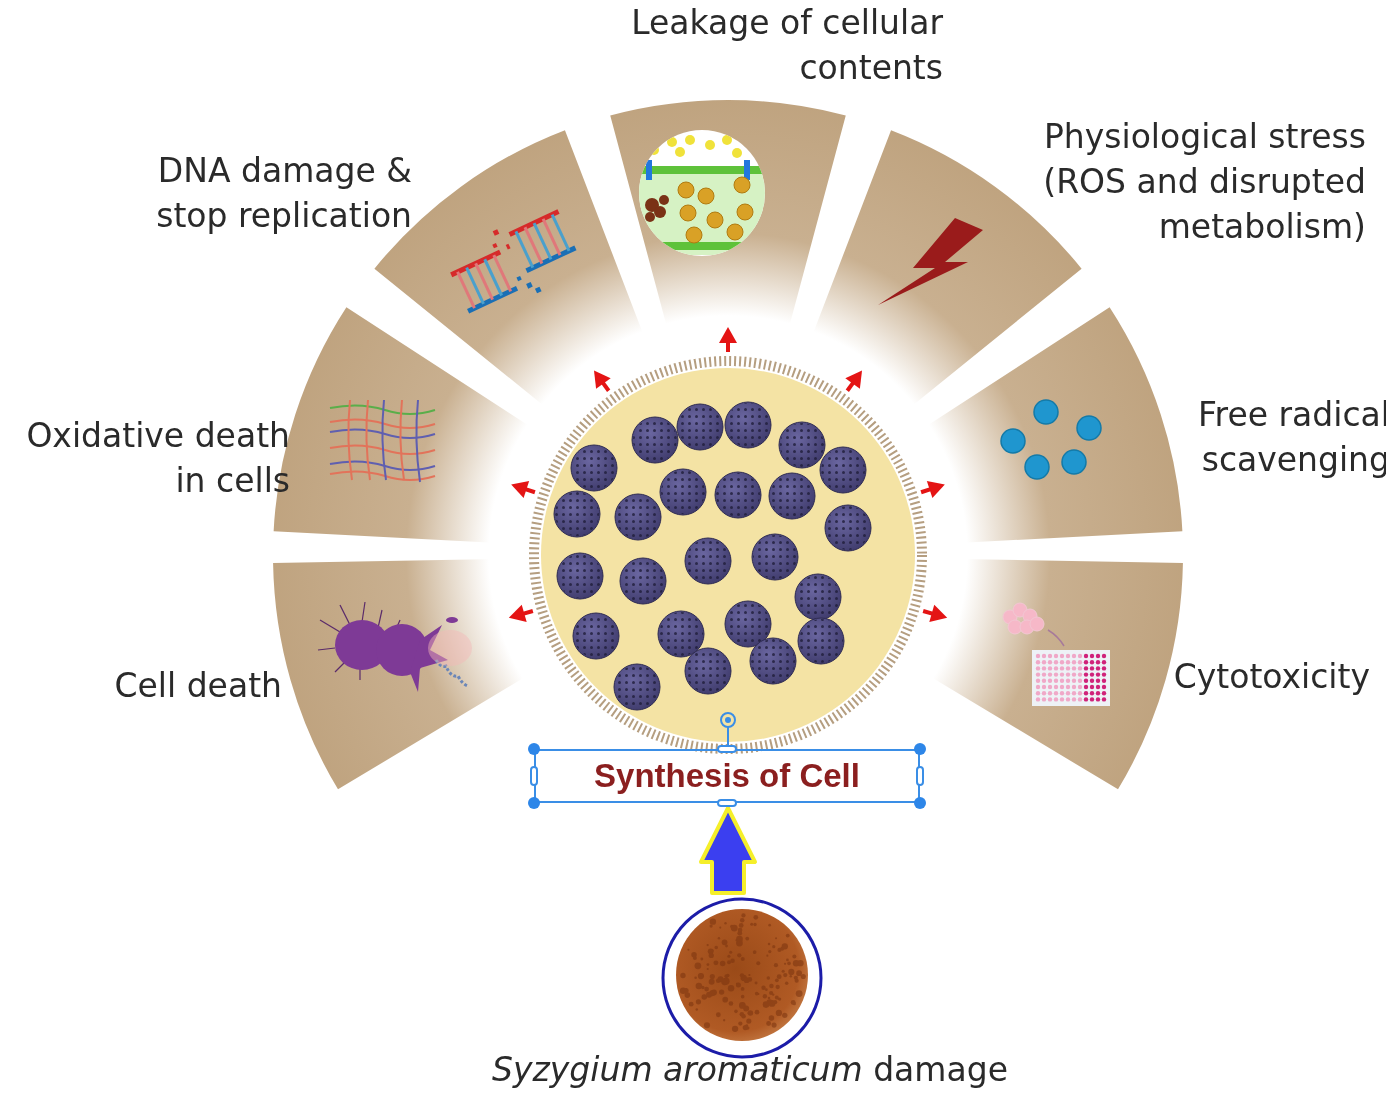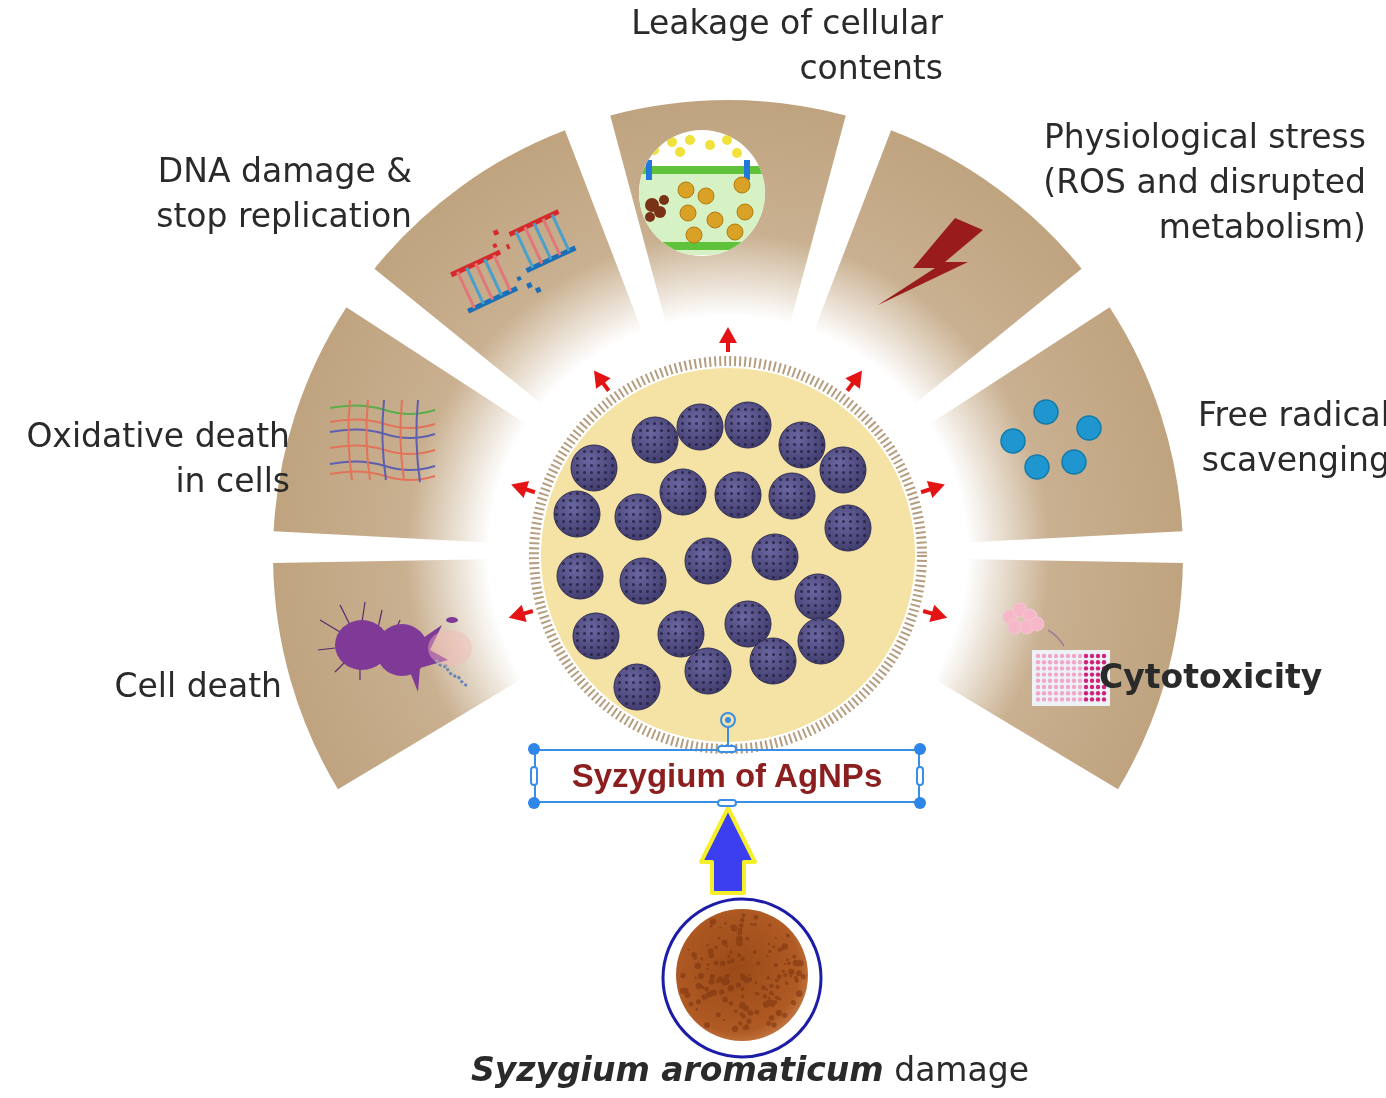--- a/index.html
+++ b/index.html
@@ -5,21 +5,21 @@
   html, body { margin:0; padding:0; background:#ffffff; }
   body { width:1386px; height:1098px; position:relative; overflow:hidden; font-family:"Liberation Sans", sans-serif; }
   #diagram { position:absolute; left:0; top:0; width:1386px; height:1098px; }
   .label { position:absolute; color:#2a2a2a; font-family:"DejaVu Sans", sans-serif; font-size:33px; line-height:45px; text-align:right; white-space:pre-line; }
   .title-box { position:absolute; left:534px; top:749px; width:386px; height:54px; border:2px solid #3a8ee6; box-sizing:border-box; display:flex; align-items:center; justify-content:center; }
   .title-text { color:#8b1f1f; font-family:"Liberation Sans", sans-serif; font-weight:bold; font-size:33px; }
   .handle-dot { position:absolute; width:12px; height:12px; border-radius:50%; background:#2d86e8; }
   .handle-pill-h { position:absolute; width:20px; height:8px; border:2px solid #3a8ee6; border-radius:5px; background:#fff; box-sizing:border-box; }
   .handle-pill-v { position:absolute; width:8px; height:20px; border:2px solid #3a8ee6; border-radius:5px; background:#fff; box-sizing:border-box; }
   .caption { position:absolute; left:0; width:1500px; top:1050px; text-align:center; font-family:"DejaVu Sans", sans-serif; font-size:33px; color:#2a2a2a; }
-  .caption .italic { font-style:italic;font-weight:bold; }
+  .caption .italic { font-style:italic; }
 </style>
 </head>
 <body>
 
 <svg id="diagram" viewBox="0 0 1386 1098" xmlns="http://www.w3.org/2000/svg">
   <defs>
     <radialGradient id="segFade" cx="728" cy="555" r="460" gradientUnits="userSpaceOnUse">
       <stop offset="0.52" stop-color="#ffffff"></stop>
       <stop offset="0.70" stop-color="#c9b090"></stop>
       <stop offset="1" stop-color="#bfa37f"></stop>
@@ -600,24 +600,24 @@
 <div class="label" style="left:92px; top:148px; width:320px;">DNA damage &amp;
 stop replication</div>
 <div class="label" style="left:1000px; top:98px; width:366px;margin-top:16px;">Physiological stress
 (ROS and disrupted
 metabolism)</div>
 <div class="label" style="left:0px; top:413px; width:290px;">Oxidative death
 in cells</div>
 <div class="label" style="left:1170px; top:392px; width:220px;">Free radical
 scavenging</div>
 <div class="label" style="left:92px; top:663px; width:190px;">Cell death</div>
-<div class="label" style="left:1099px; top:654px; width:210px;font-weight:bold;">Cytotoxicity</div>
+<div class="label" style="left:1160px; top:654px; width:210px;">Cytotoxicity</div>
 
 <div class="title-box">
-  <span class="title-text">Syzygium of AgNPs</span>
+  <span class="title-text">Synthesis of Cell</span>
 </div>
 <div class="handle-dot" style="left:528px; top:743px;"></div>
 <div class="handle-dot" style="left:914px; top:743px;"></div>
 <div class="handle-dot" style="left:528px; top:797px;"></div>
 <div class="handle-dot" style="left:914px; top:797px;"></div>
 <div class="handle-pill-h" style="left:717px; top:745px;"></div>
 <div class="handle-pill-h" style="left:717px; top:799px;"></div>
 <div class="handle-pill-v" style="left:530px; top:766px;"></div>
 <div class="handle-pill-v" style="left:916px; top:766px;"></div>
 

